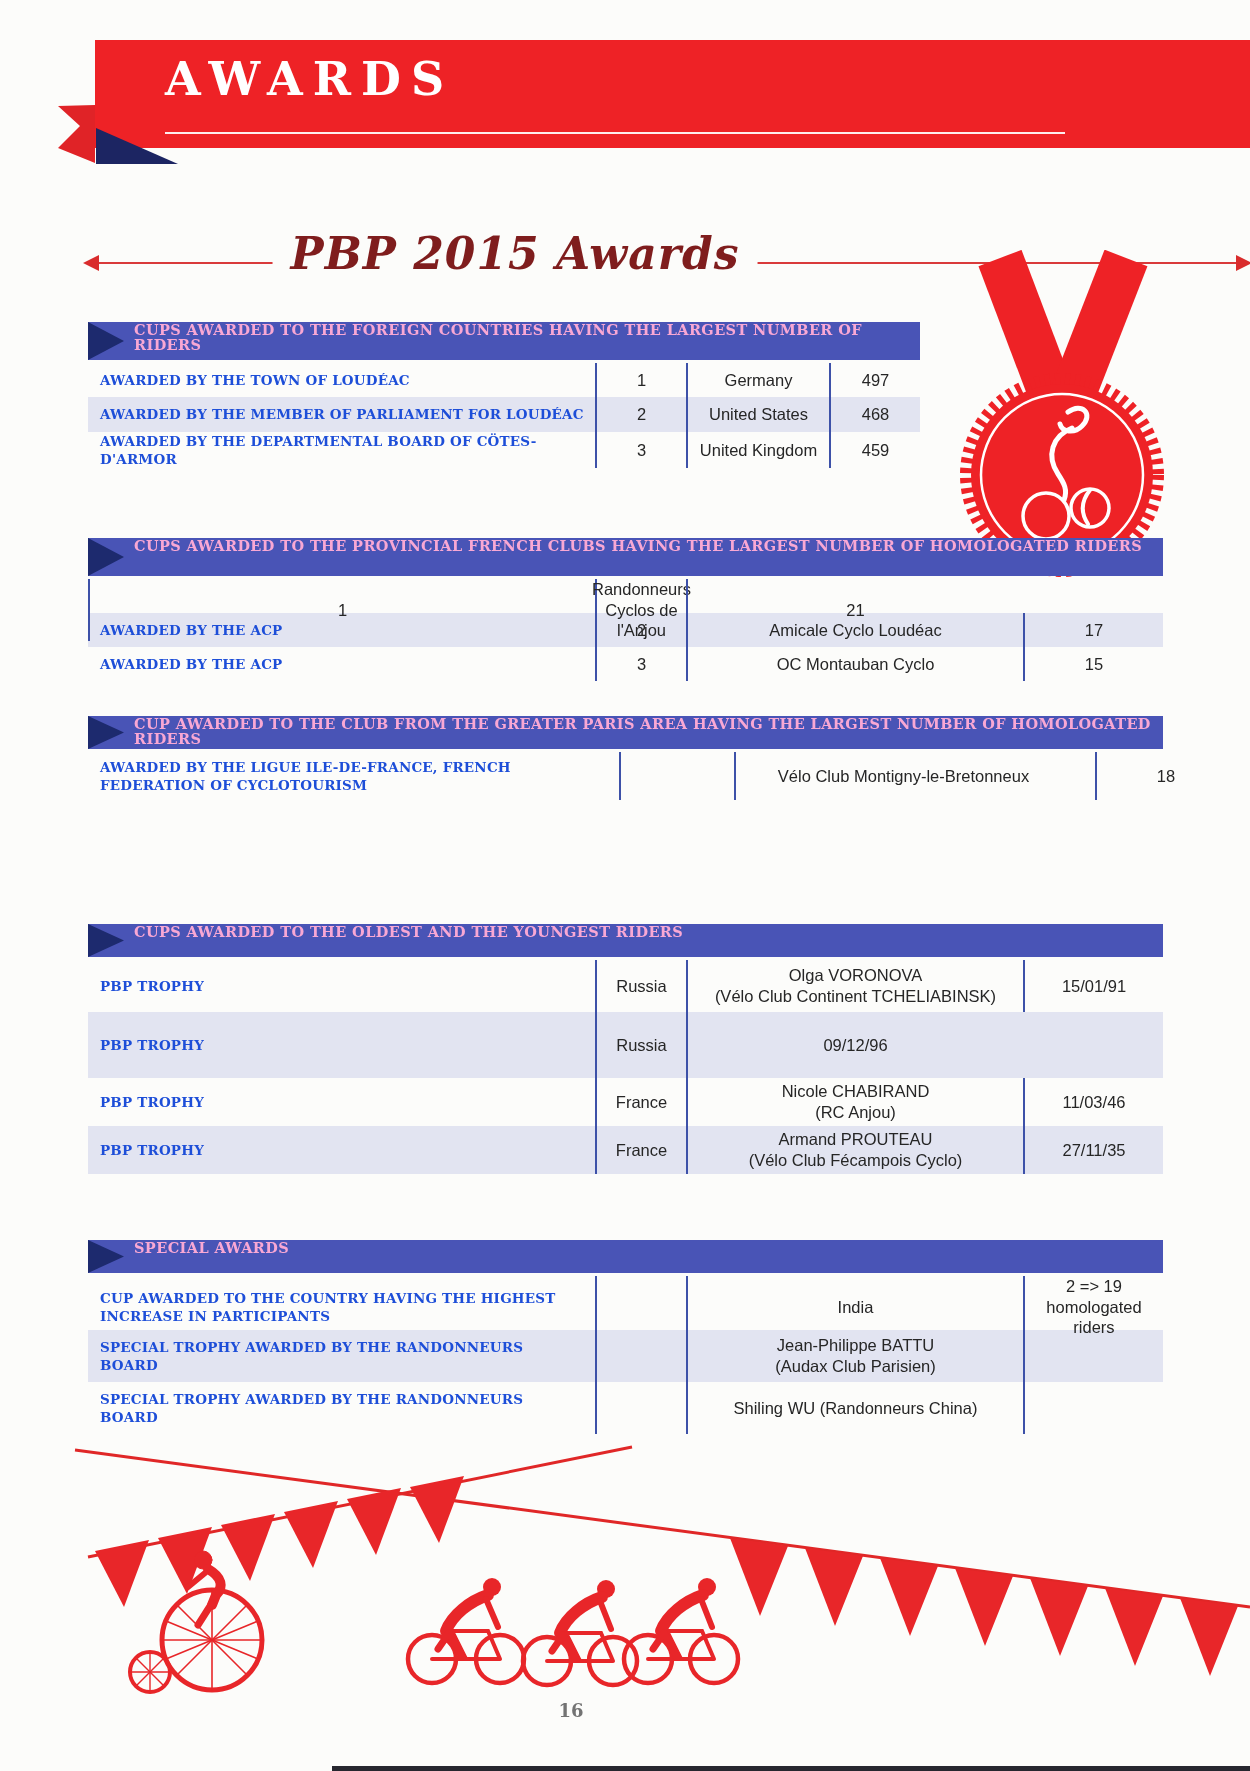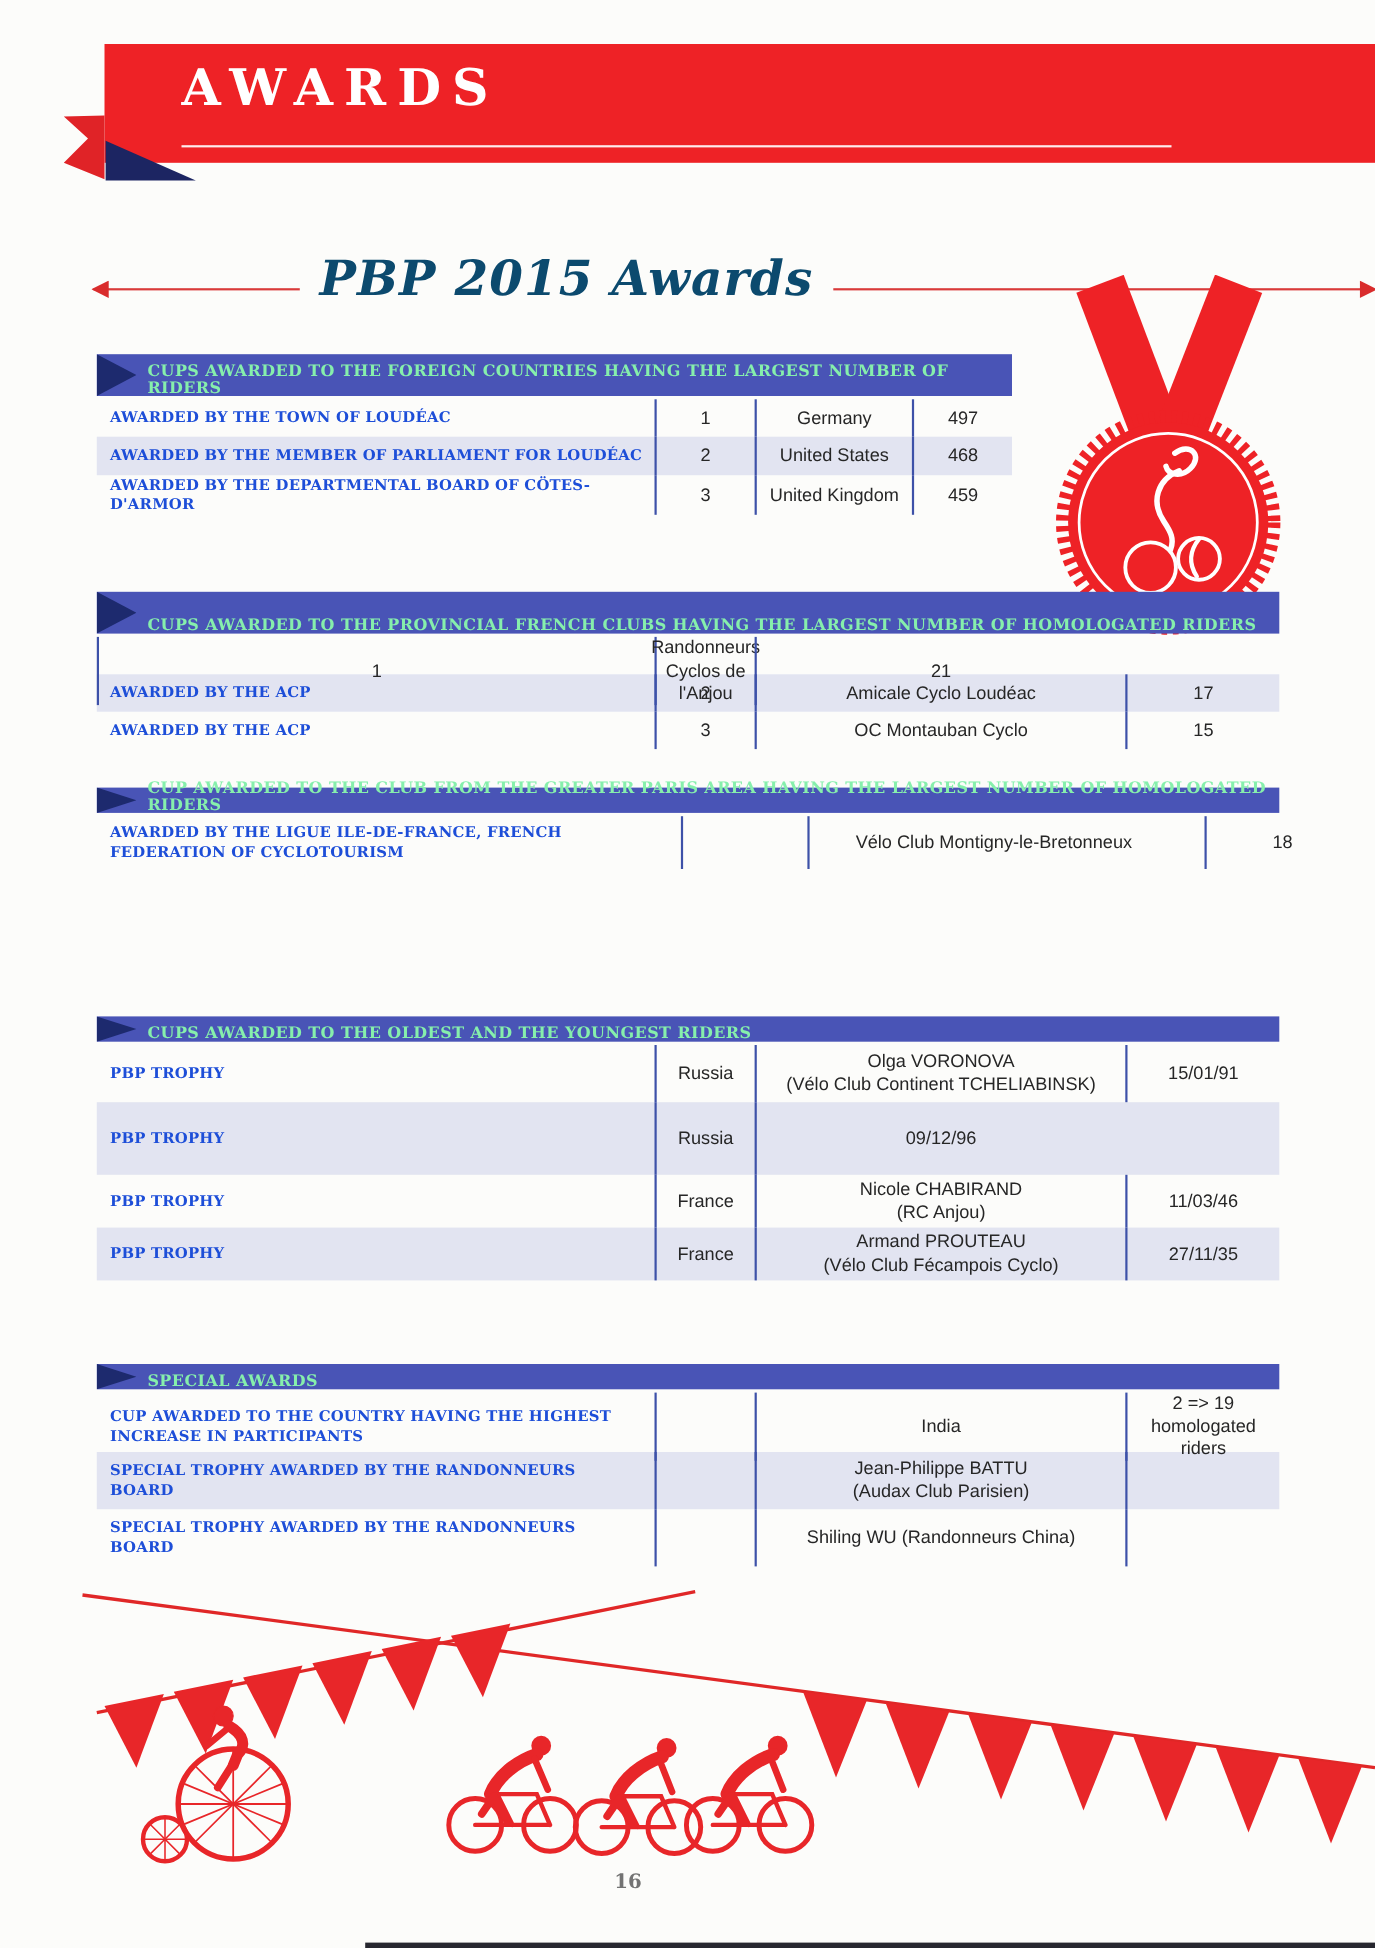--- a/index.html
+++ b/index.html
@@ -14,29 +14,29 @@
   .banner-rule{position:absolute;left:70px;top:92px;width:900px;height:2px;background:rgba(255,255,255,.92);}
   .banner-tail{position:absolute;left:56px;top:100px;width:130px;height:70px;}
 
   
   .title-line{position:absolute;left:85px;top:262px;width:1160px;height:2px;background:#d93a3a;}
   .title-arrow{position:absolute;top:255px;width:16px;height:16px;background:#d92c2c;}
   .title-arrow.left{left:83px;clip-path:polygon(0 50%,100% 0,100% 100%);}
   .title-arrow.right{left:1236px;clip-path:polygon(100% 50%,0 0,0 100%);}
   .page-heading{position:absolute;left:515px;top:228px;transform:translateX(-50%);
         font-family:"DejaVu Serif",serif;font-style:italic;font-weight:bold;font-size:44px;
-        color:#0c4a6e;background:#fcfcfa;padding:0 18px;white-space:nowrap;letter-spacing:1px;}
+        color:#7f1d1d;background:#fcfcfa;padding:0 18px;white-space:nowrap;letter-spacing:1px;}
 
   
   .medal{position:absolute;left:950px;top:250px;width:240px;height:340px;}
 
   
   .tbl{position:absolute;left:88px;}
-  .tbl-head{display:flex;align-items:flex-end;background:#4954b6;color:#86efac;height:38px;position:relative;}
-  .tbl-head.slim{height:23px;}
+  .tbl-head{display:flex;align-items:flex-start;background:#4954b6;color:#f9a8d4;height:38px;position:relative;}
+  .tbl-head.slim{height:33px;}
   .head-arrow{position:absolute;left:0;top:0;width:36px;height:100%;background:#1d2a6e;
         clip-path:polygon(0 0,100% 50%,0 100%);}
   .head-text{font-family:"DejaVu Serif",serif;font-weight:bold;font-size:14.5px;letter-spacing:.4px;
         padding-left:46px;line-height:1.05;}
   .rows{margin-top:3px;}
   .row{display:grid;}
   .row.t1{grid-template-columns:507px 91px 143px 91px;}
   .row.tw{grid-template-columns:507px 91px 337px 140px;}
   .row.alt{background:#e2e4f1;}
   .c{display:flex;align-items:center;justify-content:center;text-align:center;

